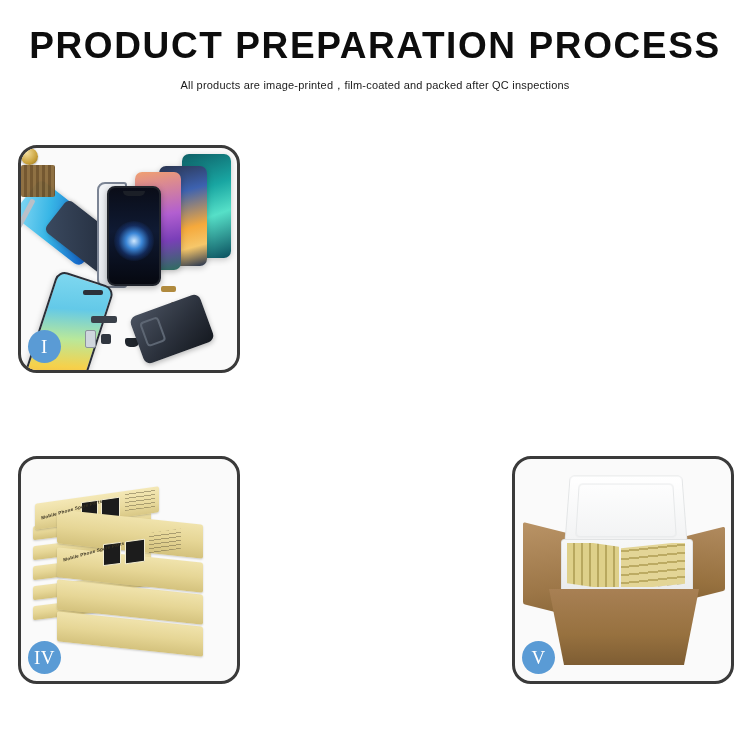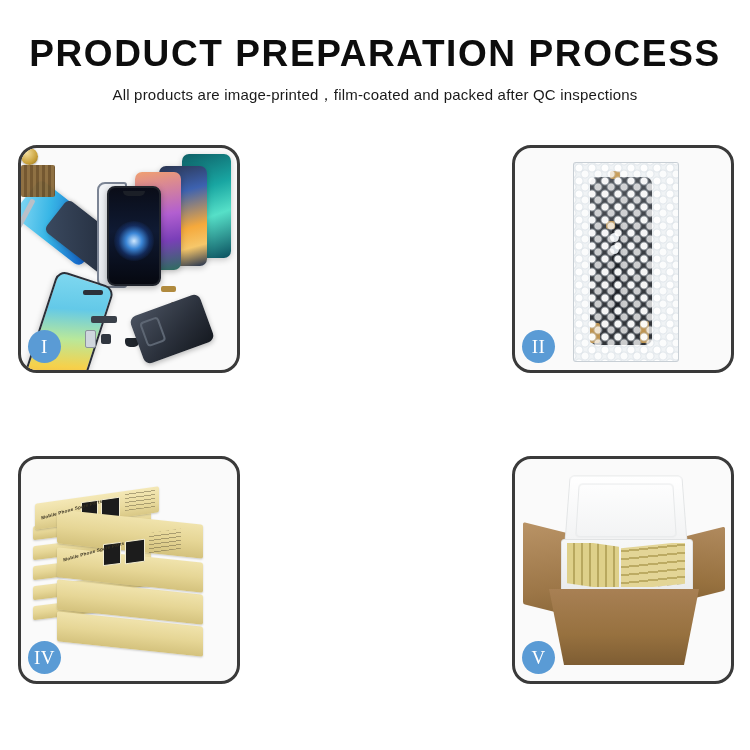--- a/index.html
+++ b/index.html
@@ -6,28 +6,28 @@
   body{
     width:750px;height:750px;background:#ffffff;
     font-family:"Liberation Sans", sans-serif;
     overflow:hidden;position:relative;
   }
   .page{position:absolute;inset:0;}
 
   
   .header{position:absolute;left:0;top:0;width:750px;text-align:center;}
   .title{
-    margin:0;padding-top:35px;
+    margin:0;padding-top:27px;
     font-family:"Liberation Sans", sans-serif;
     font-size:37px;font-weight:700;letter-spacing:1.6px;
     color:#0d0d0d;line-height:1;white-space:nowrap;
   }
   .subtitle{
     margin:0;padding-top:14px;
-    font-size:15px;font-weight:400;letter-spacing:.2px;
+    font-size:11px;font-weight:400;letter-spacing:.2px;
     color:#1a1a1a;white-space:nowrap;
   }
 
   
   .grid{position:absolute;left:18px;top:145px;width:716px;}
   .row{display:flex;justify-content:space-between;}
   .row.r2{margin-top:83px;}
   .panel{
     position:relative;width:222px;height:228px;
     border:3px solid #3a3a3a;border-radius:19px;
@@ -349,36 +349,20 @@
           <div class="chip c6"></div>
           <div class="chip c7"></div>
           <div class="chip c8"></div>
           <div class="chip c9"></div>
           <div class="ph p1-chassis"></div>
           <div class="p1-tool"></div>
         </div>
         <div class="badge">I</div>
       </div>
 
-      <div class="panel">
-        <div class="scene">
-          <div class="bag">
-            <div class="screen"></div>
-            <div class="flex"></div>
-            <div class="conn"></div>
-            <div class="conn2"></div>
-            <div class="tapedot t1"></div>
-            <div class="tapedot t2"></div>
-            <div class="tapedot t3"></div>
-            <div class="tapedot t4"></div>
-            <div class="bubbles"></div>
-          </div>
-        </div>
-        <div class="badge">II</div>
-      </div>
 
 
     </div>
 
     <div class="row r2">
 
       <div class="panel">
         <div class="scene">
           <div class="stack">
             <div class="sbox sb-back5"></div>

